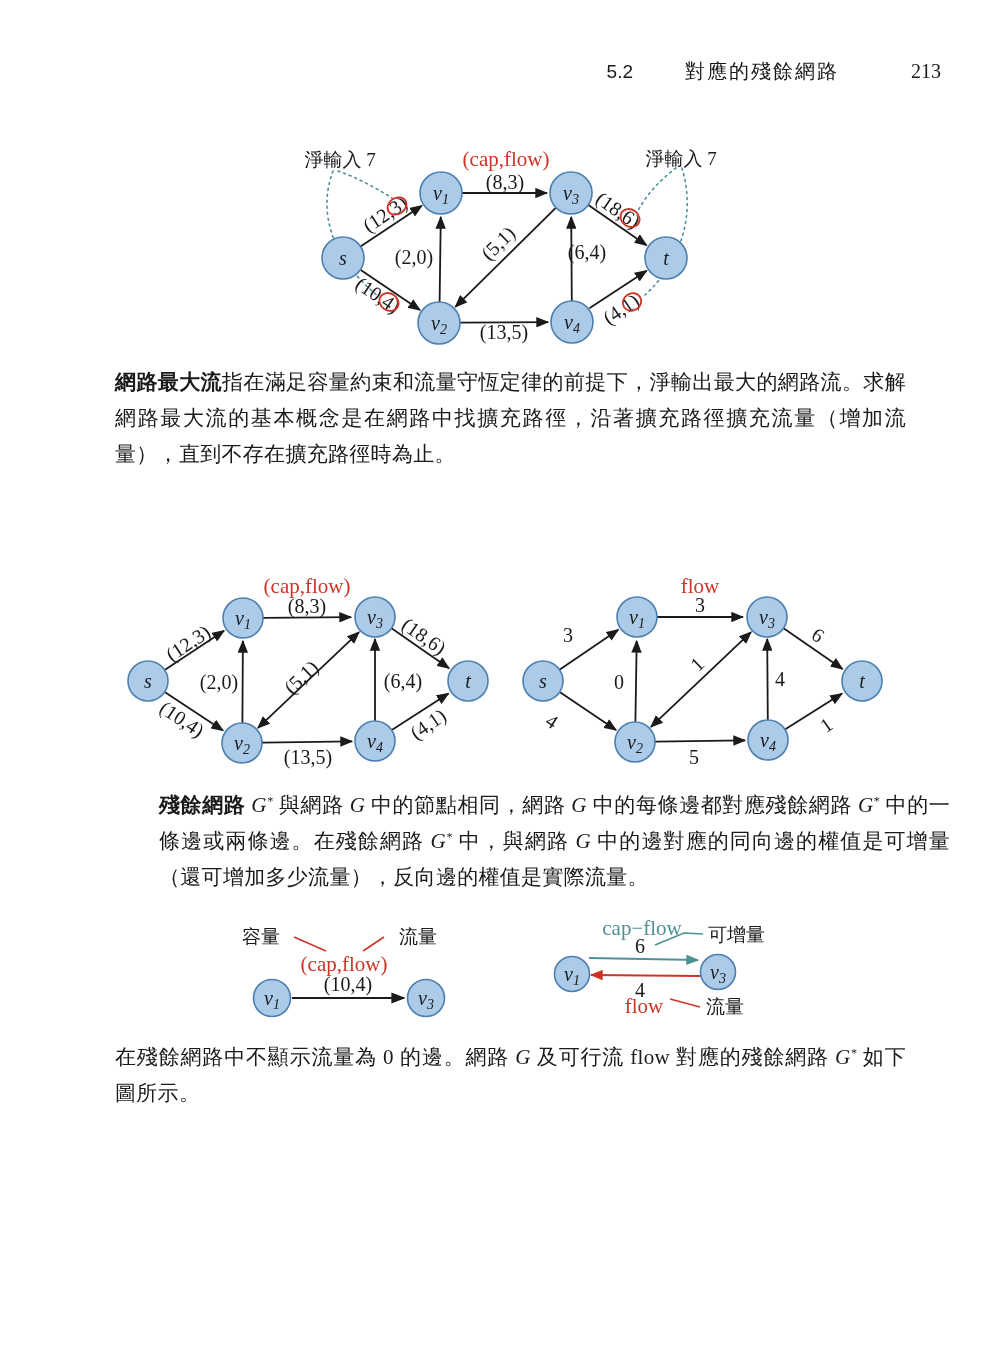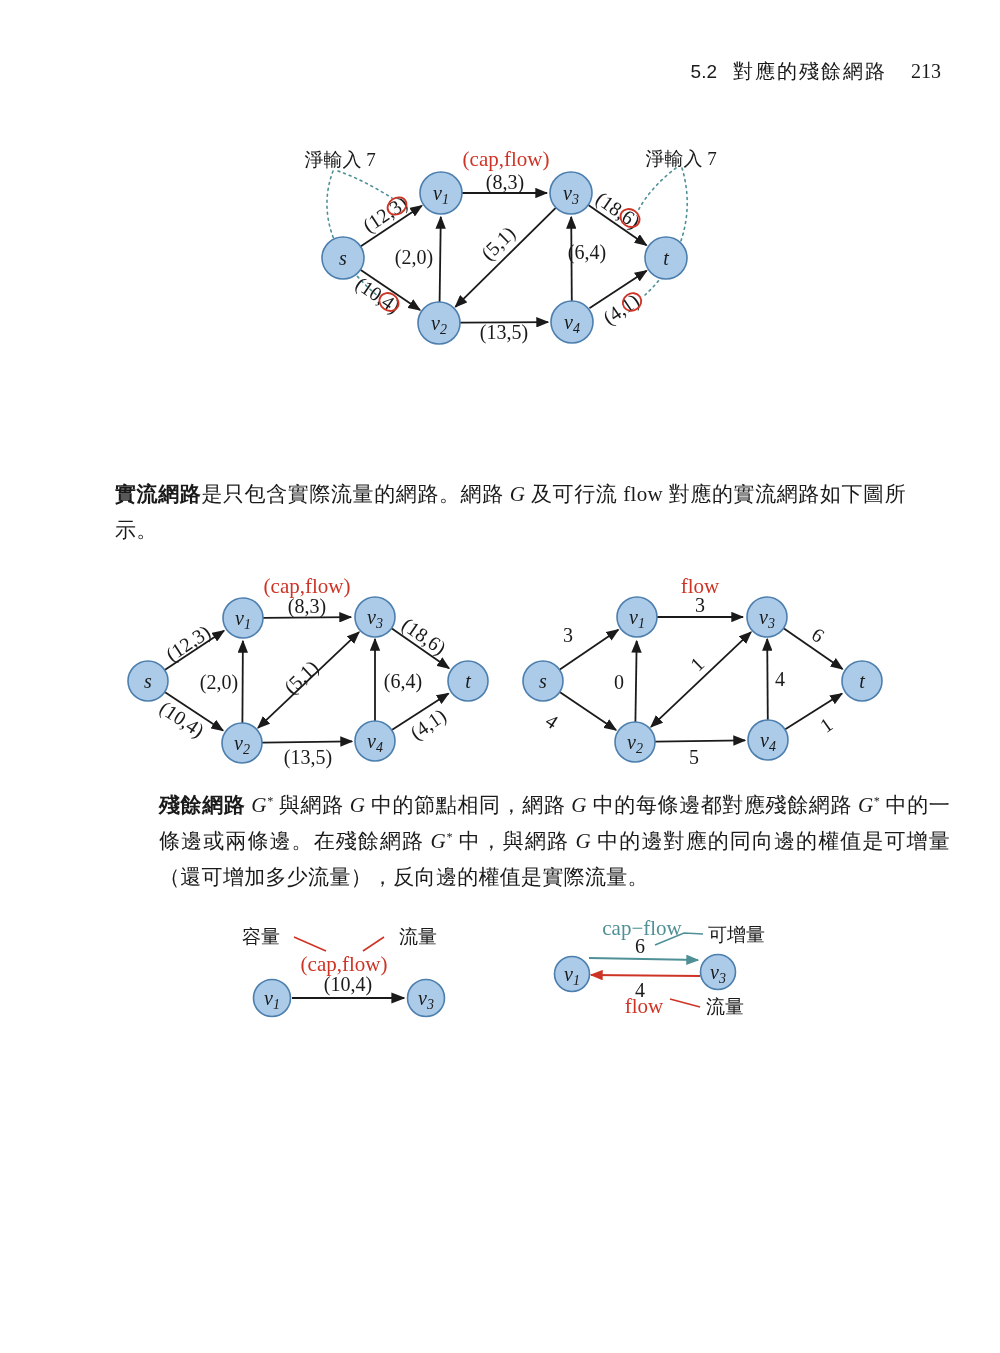--- a/index.html
+++ b/index.html
@@ -1,23 +1,23 @@
 <!DOCTYPE html>
 <html><head>
 <meta charset="utf-8">
 <style>
   * { margin:0; padding:0; box-sizing:border-box; }
   html,body { width:1000px; height:1353px; }
   body { background:#ffffff; font-family:"Liberation Serif","DejaVu Serif",serif; color:#1a1a1a; position:relative; }
   .page { position:absolute; left:0; top:0; width:1000px; height:1353px; background:#fff; overflow:hidden; }
 
-  .header { position:absolute; top:58px; right:59px; display:flex; align-items:baseline; font-size:20px; }
+  .header { position:absolute; top:58px; right:59px; display:flex; align-items:baseline; font-size:20px;gap:36px; }
   .header .sec { margin-right:16px; font-family:"Liberation Sans","DejaVu Sans",sans-serif; font-size:19px; }
   .header .ttl { letter-spacing:2px; }
-  .header .pageno { margin-left:24px; }
+  .header .pageno { margin-left:36px; }
 
   .para { position:absolute; left:115px; width:791px; font-size:21px; line-height:36px;
           text-align:justify; letter-spacing:0.3px; }
   .para sup { font-size:12px; vertical-align:7px; line-height:0; }
   .p1 { top:364px; } .p2 { top:476px; } .p3 { top:787px;margin-left:44px; } .p4 { top:1039px; }
 
   .fig { position:absolute; }
   svg text { font-family:"Liberation Serif","DejaVu Serif",serif; fill:#1a1a1a; }
   .lbl    { font-size:20px; }
   .cjk    { font-size:19px; }
@@ -91,21 +91,21 @@
     <circle class="node" cx="294" cy="189" r="21"></circle>
     <circle class="node" cx="388" cy="125" r="21"></circle>
     <text class="nlbl" x="65" y="132" text-anchor="middle"><tspan>s</tspan></text>
     <text class="nlbl" x="163" y="67" text-anchor="middle"><tspan>v</tspan><tspan font-size="70%" dy="4">1</tspan></text>
     <text class="nlbl" x="161" y="197" text-anchor="middle"><tspan>v</tspan><tspan font-size="70%" dy="4">2</tspan></text>
     <text class="nlbl" x="293" y="67" text-anchor="middle"><tspan>v</tspan><tspan font-size="70%" dy="4">3</tspan></text>
     <text class="nlbl" x="294" y="196" text-anchor="middle"><tspan>v</tspan><tspan font-size="70%" dy="4">4</tspan></text>
     <text class="nlbl" x="388" y="132" text-anchor="middle"><tspan>t</tspan></text>
   </svg>
 
-  <div class="para p2"><span style="font-weight: bold;">實流網路</span><span>是只包含實際流量的網路。網路 </span><span style="font-style: italic;">G</span><span> 及可行流 flow 對應的實流網路如下圖所示。</span></div>
+  <div class="para p1"><span style="font-weight: bold;">網路最大流</span><span>指在滿足容量約束和流量守恆定律的前提下，淨輸出最大的網路流。求解網路最大流的基本概念是在網路中找擴充路徑，沿著擴充路徑擴充流量（增加流量），直到不存在擴充路徑時為止。</span></div>
 
   <svg class="fig" style="left:100px; top:565px;" width="810" height="220" viewBox="0 0 810 220">
     <defs>
       <marker id="mm" viewBox="0 0 10 8" markerWidth="13" markerHeight="10.4" refX="9" refY="4" orient="auto-start-reverse" markerUnits="userSpaceOnUse">
         <path d="M0,0L10,4L0,8Z" fill="#1a1a1a"></path>
       </marker>
     </defs>
 
     <g>
       <line class="edge" x1="64.7" y1="105.0" x2="124.0" y2="65.7" marker-end="url(#mm)"></line>
@@ -219,14 +219,15 @@
     <circle class="node" cx="34" cy="71" r="17.5"></circle>
     <circle class="node" cx="180" cy="69" r="17.5"></circle>
     <text class="nlbl" x="34" y="78" text-anchor="middle"><tspan>v</tspan><tspan font-size="70%" dy="4">1</tspan></text>
     <text class="nlbl" x="180" y="76" text-anchor="middle"><tspan>v</tspan><tspan font-size="70%" dy="4">3</tspan></text>
     <text class="lbl" x="102" y="94" text-anchor="middle">4</text>
     <text class="red-t" x="106" y="110" text-anchor="middle">flow</text>
     <polyline class="redln" points="132,96 162,104"></polyline>
     <text class="cjk" x="168" y="110">流量</text>
   </svg>
 
+  <div class="para p4"><span>在殘餘網路中不顯示流量為 0 的邊。網路 </span><span style="font-style: italic;">G</span><span> 及可行流 flow 對應的殘餘網路 </span><span style="font-style: italic;">G</span><sup style="font-style: italic;">*</sup><span> 如下圖所示。</span></div>
 
 </div>
 
 </body></html>

